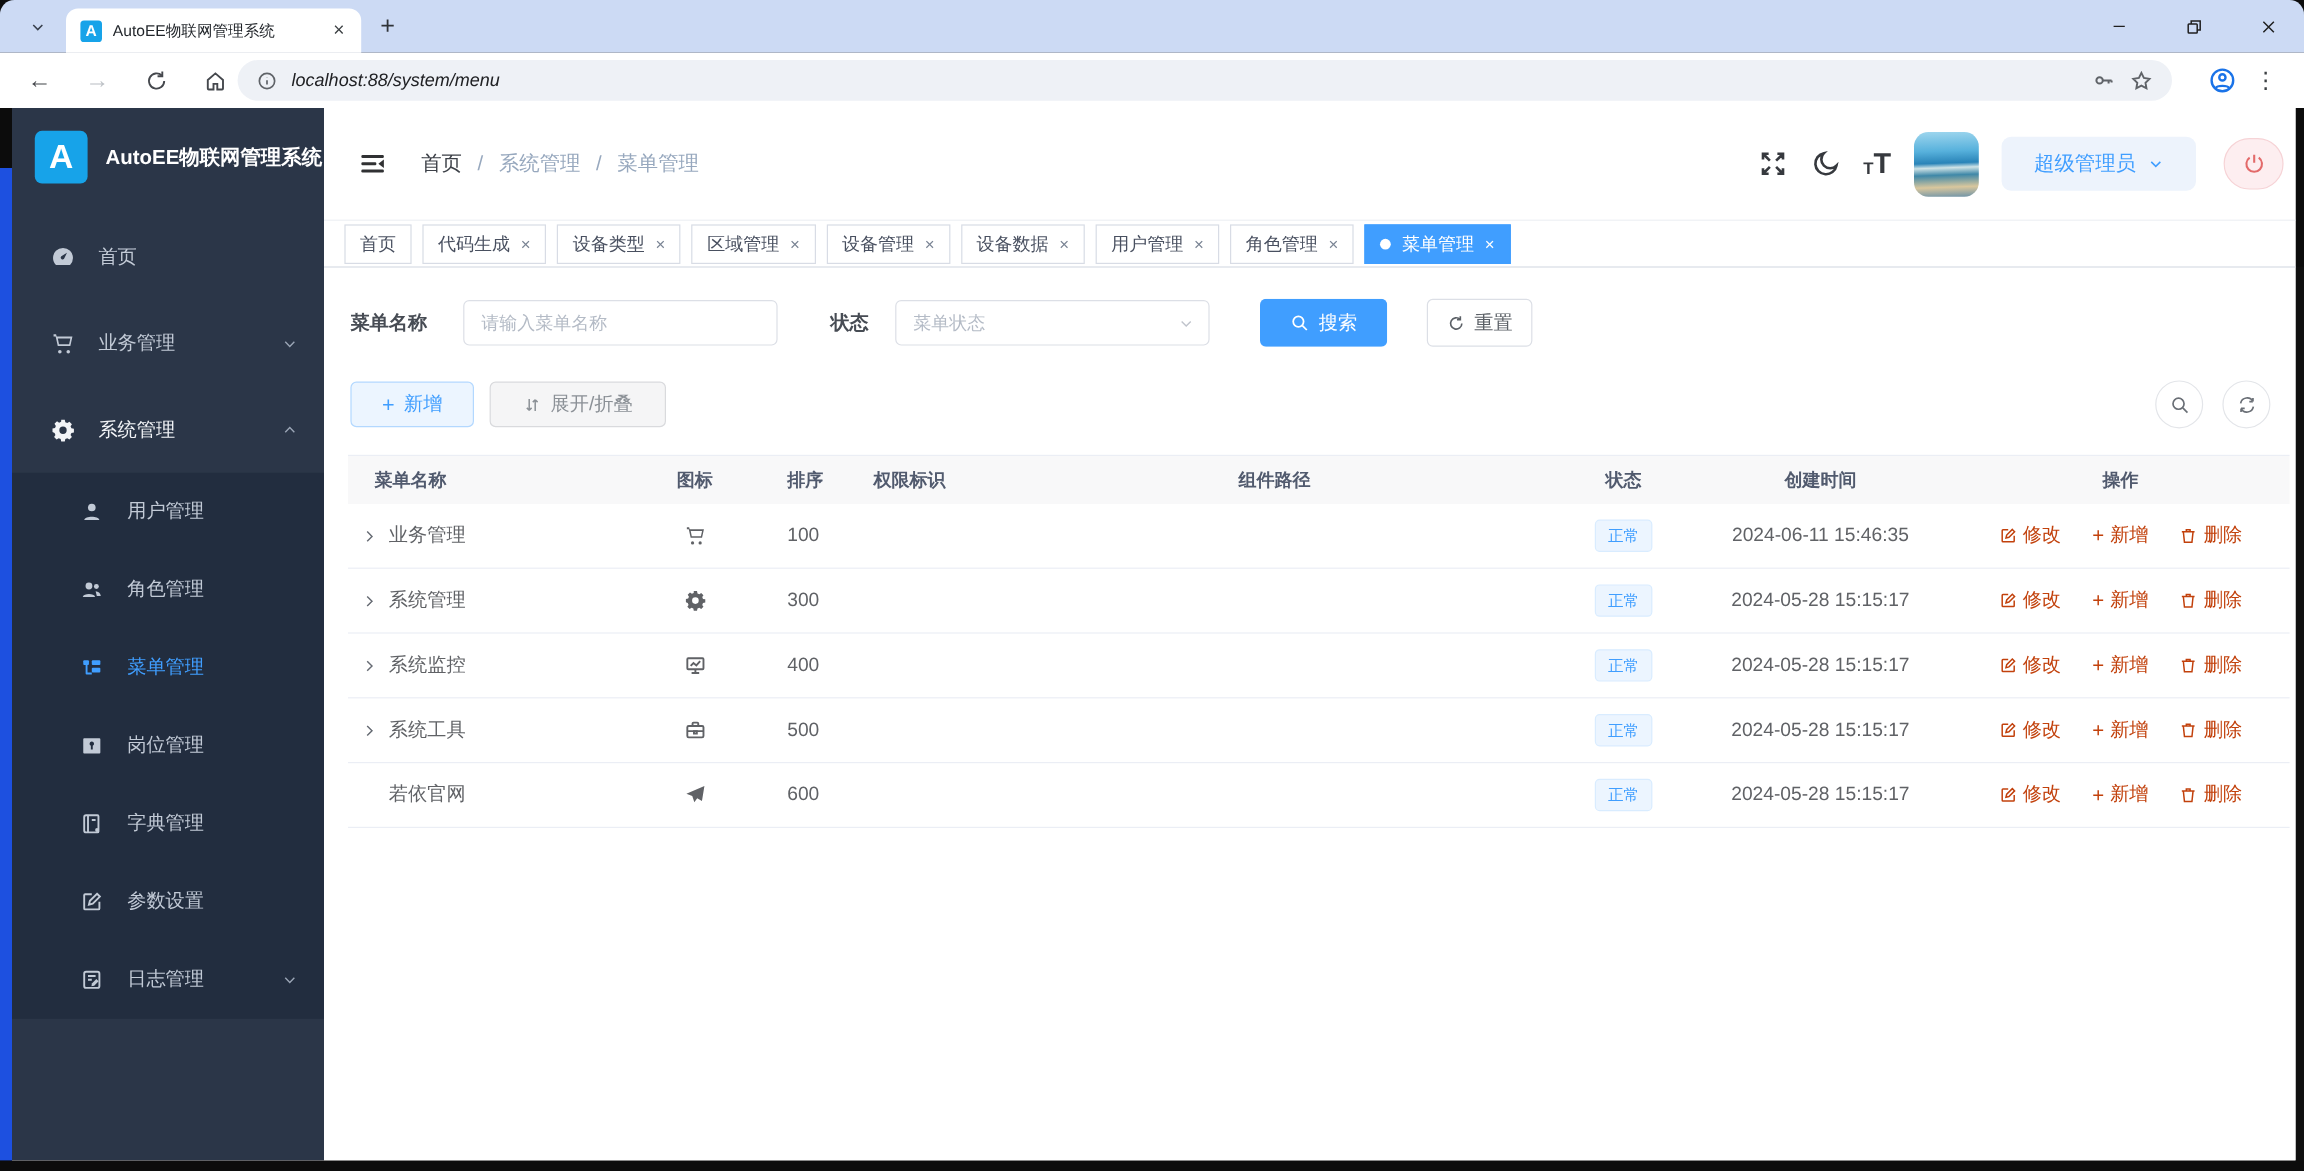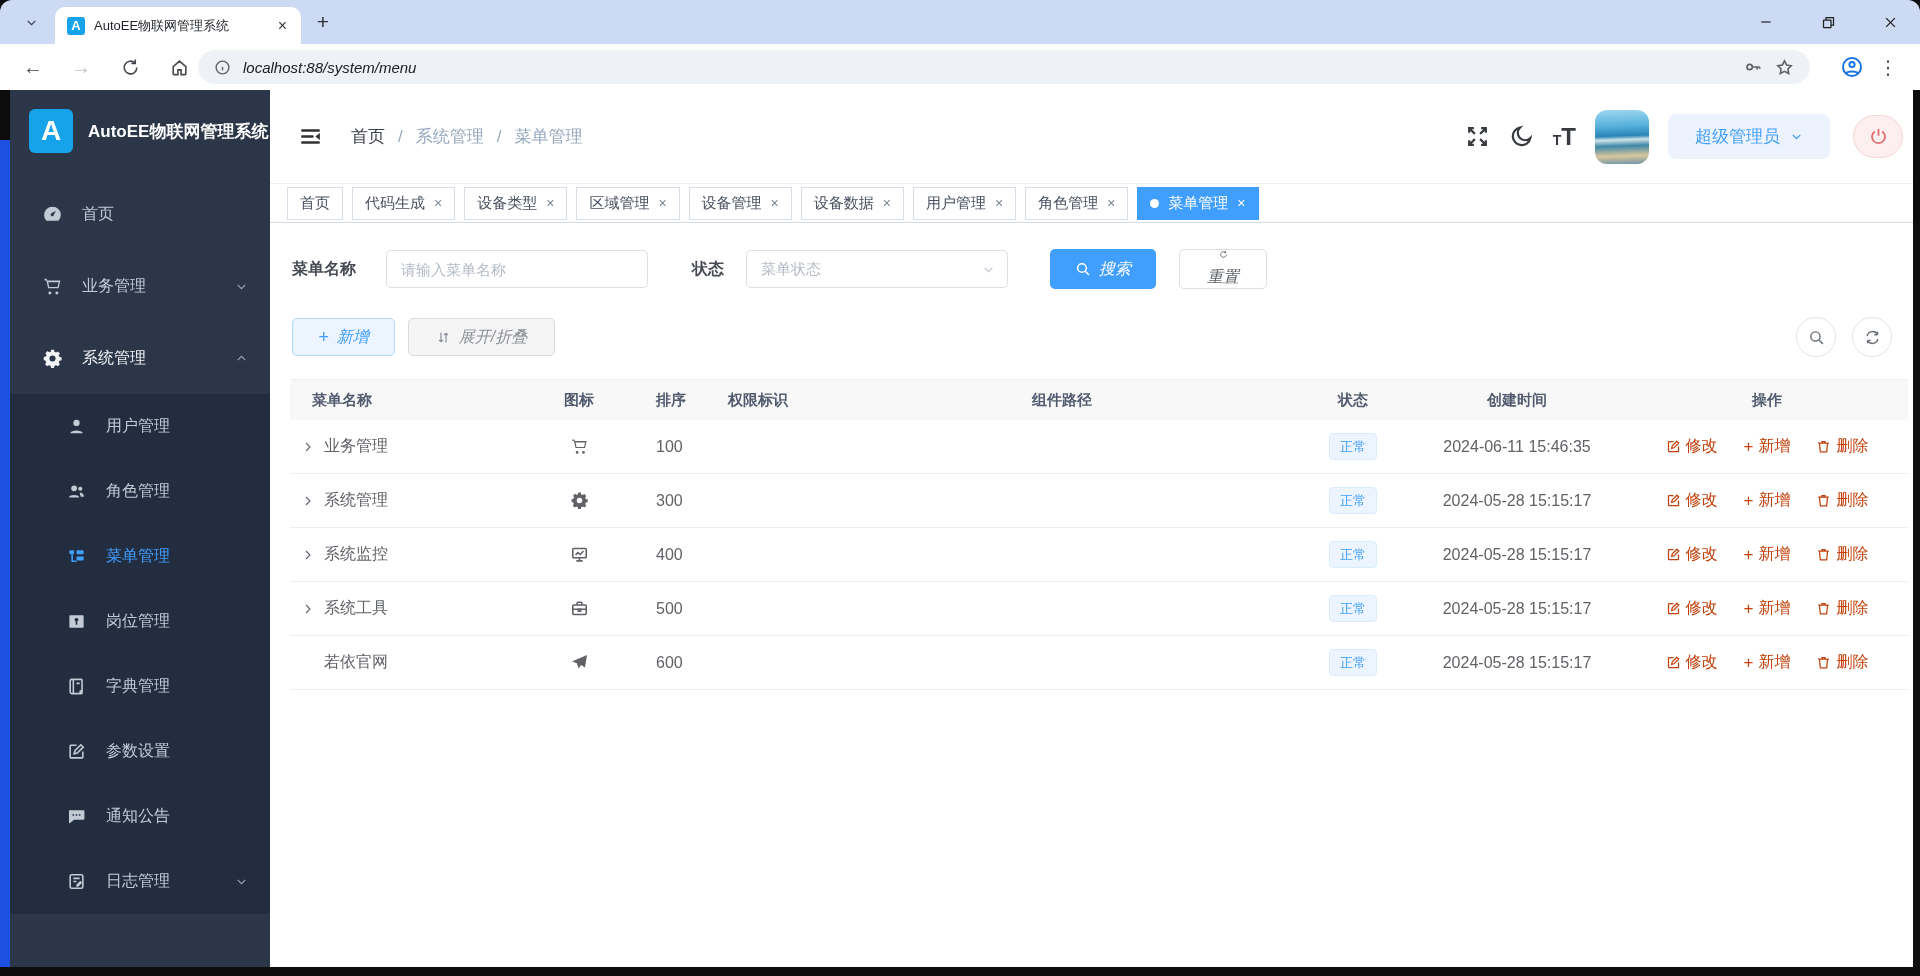--- a/index.html
+++ b/index.html
@@ -75,21 +75,21 @@
   .tag.active .tag-x { color:#fff; }
   .tag-dot { width:9px; height:9px; border-radius:50%; background:#fff; }
 
   
   .content { flex:1; overflow:hidden; padding-left:20px; padding-right:0; }
   .search-row { margin-top:26px; margin-left:2px; display:flex; align-items:center; height:40px; }
   .f-label { font-size:16px; font-weight:bold; color:#474c54; }
   .inp { width:262px; height:38px; border:1px solid #dcdfe6; border-radius:5px; padding:0 14px; font-size:15px; color:#606266; font-family:"Liberation Sans",sans-serif; }
   .inp::placeholder { color:#b4bbc6; }
   .sel { width:262px; height:38px; border:1px solid #dcdfe6; border-radius:5px; padding:0 12px 0 14px; display:flex; align-items:center; justify-content:space-between; color:#b4bbc6; font-size:15px; background:#fff; }
-  .btn { height:40px; border-radius:5px; font-size:16px; display:inline-flex; align-items:center; justify-content:center; gap:8px; cursor:pointer; border:1px solid transparent;font-style:italic; }
+  .btn { height:40px; border-radius:5px; font-size:16px; display:inline-flex; align-items:center; justify-content:center; gap:8px; cursor:pointer; border:1px solid transparent; }
   .btn-primary { background:#409eff; color:#fff; width:106px; }
   .btn-plain { background:#fff; border-color:#dcdfe6; color:#5b6066; width:88px; }
   .action-row { margin-top:28px; margin-left:2px; display:flex; align-items:center; height:40px; padding-right:21px; }
   .btn-soft-blue { background:#ecf5ff; border-color:#b3d8ff; color:#409eff; width:103px; height:38px; }
   .btn-soft-gray { background:#f5f5f6; border-color:#d9dadd; color:#8b9096; width:147px; height:38px; margin-left:13px; }
   .round-btn { width:40px; height:40px; border-radius:50%; border:1px solid #e3e5e9; background:#fff; color:#6a6f76; display:flex; align-items:center; justify-content:center; }
   .rb-gap { margin-left:16px; }
   .push { margin-left:auto; }
 
   
@@ -301,31 +301,20 @@
             <span class="mi-ico">
               <svg width="19" height="19" viewBox="0 0 24 24" fill="none" stroke="currentColor" stroke-width="2">
                   <path d="M12 4H5a1 1 0 0 0-1 1v14a1 1 0 0 0 1 1h14a1 1 0 0 0 1-1v-7"></path>
                   <path d="M17.5 3.5l3 3L13 14l-4 1 1-4z"></path>
                 </svg>
             </span>
             <span>参数设置</span>
           </div>
           <div class="m-item">
             <span class="mi-ico">
-              <svg width="19" height="19" viewBox="0 0 24 24" fill="currentColor">
-                  <path d="M3 4h18a1 1 0 0 1 1 1v10a1 1 0 0 1-1 1H9l-5.5 4.4A.6.6 0 0 1 2.5 20V5a1 1 0 0 1 .5-1z"></path>
-                  <circle cx="8" cy="10" r="1.1" fill="#222d3f"></circle>
-                  <circle cx="12" cy="10" r="1.1" fill="#222d3f"></circle>
-                  <circle cx="16" cy="10" r="1.1" fill="#222d3f"></circle>
-                </svg>
-            </span>
-            <span>通知公告</span>
-          </div>
-          <div class="m-item">
-            <span class="mi-ico">
               <svg width="19" height="19" viewBox="0 0 24 24" fill="none" stroke="currentColor" stroke-width="2">
                   <rect x="4" y="3.5" width="16" height="17" rx="2"></rect>
                   <path d="M8 8h8M8 12h4"></path>
                   <path d="M16.8 11.2l2.4 2.4-4.7 4.7-2.9.5.5-2.9z" fill="currentColor" stroke="none"></path>
                 </svg>
             </span>
             <span>日志管理</span>
             <span class="m-chevron">
               <svg width="13" height="13" viewBox="0 0 24 24" fill="none" stroke="currentColor" stroke-width="2.2">
                   <polyline points="5 9 12 16 19 9"></polyline>
@@ -436,21 +425,21 @@
                 <polyline points="5 9 12 16 19 9"></polyline>
               </svg>
           </div>
           <button class="btn btn-primary" style="margin-left:42px;">
             <svg width="16" height="16" viewBox="0 0 24 24" fill="none" stroke="#fff" stroke-width="2.2">
                 <circle cx="10.5" cy="10.5" r="6.5"></circle>
                 <line x1="15.5" y1="15.5" x2="21" y2="21"></line>
               </svg>
             <span>搜索</span>
           </button>
-          <button class="btn btn-plain" style="margin-left:23px;flex-direction:column;">
+          <button class="btn btn-plain" style="margin-left:33px;">
             <svg width="15" height="15" viewBox="0 0 24 24" fill="none" stroke="currentColor" stroke-width="2.2">
                 <path d="M19.5 12a7.5 7.5 0 1 1-2.2-5.3"></path>
                 <polyline points="17.5 2.5 17.5 7 13 7"></polyline>
               </svg>
             <span>重置</span>
           </button>
         </div>
 
         <div class="action-row">
           <button class="btn btn-soft-blue">

